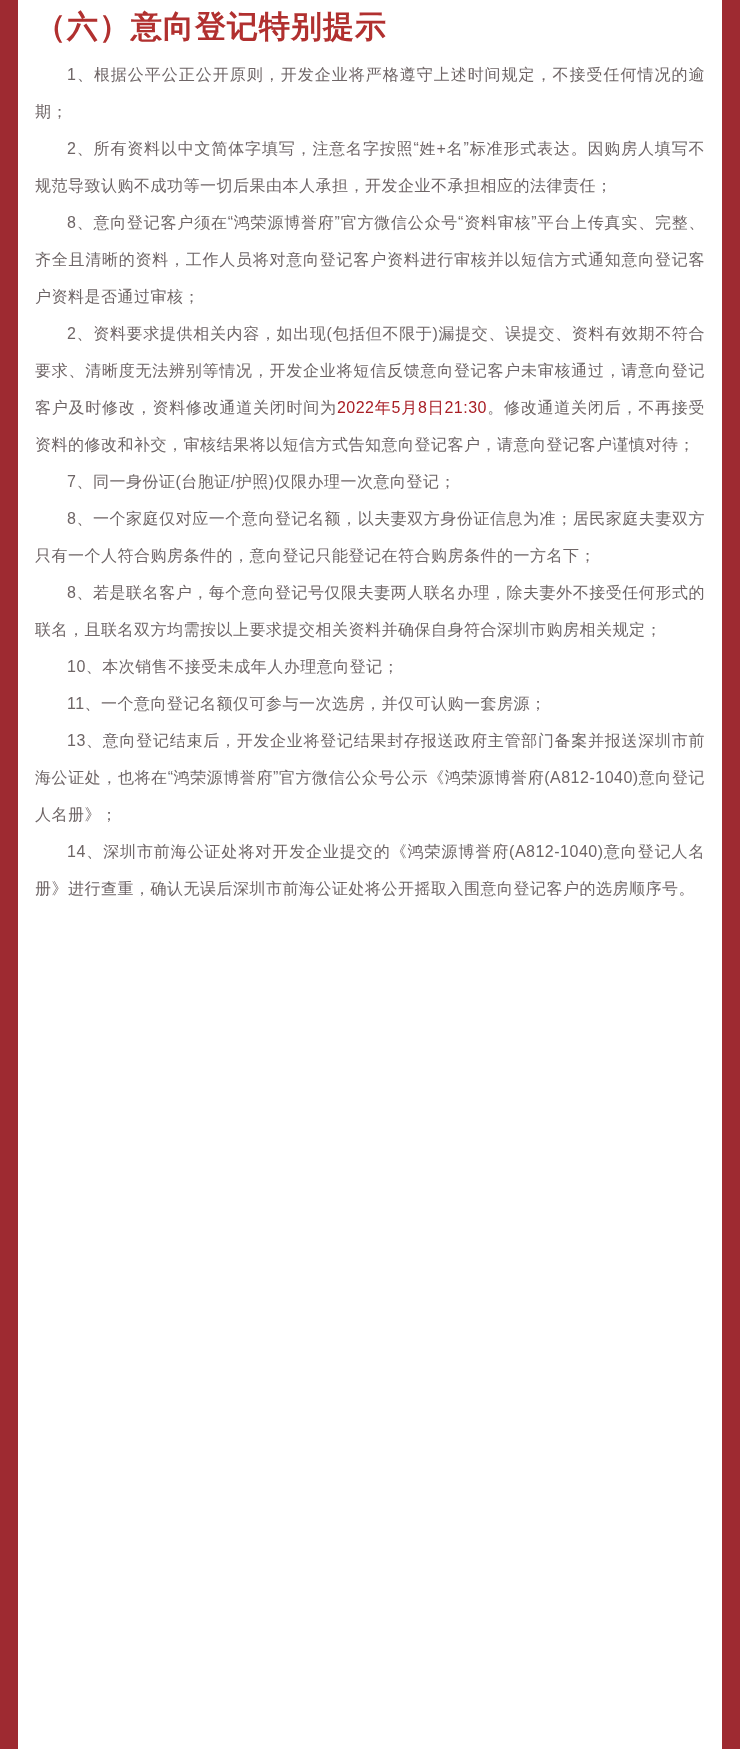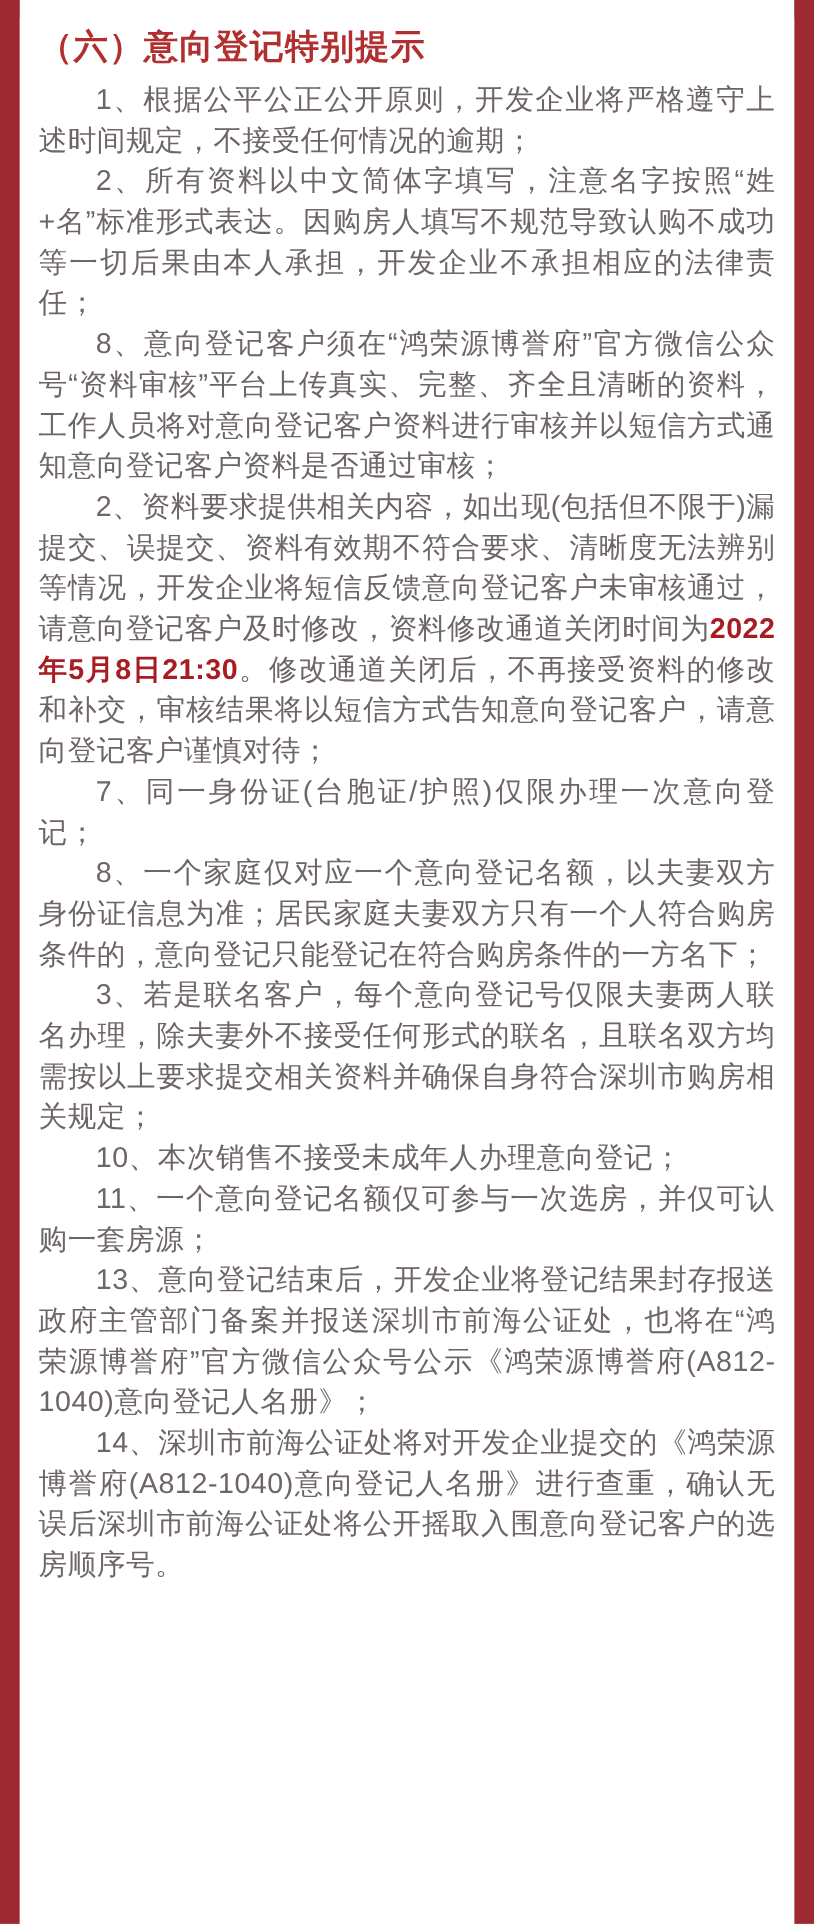--- a/index.html
+++ b/index.html
@@ -20,59 +20,58 @@
     position:absolute;top:0;bottom:0;width:18px;
     background:var(--border-red);
   }
   .side-bar.left{left:0;}
   .side-bar.right{right:0;}
   .content{
     position:absolute;left:18px;right:18px;top:0;bottom:0;
     padding:6px 17px 0 17px;
     background:#ffffff;
     box-sizing:border-box;
-    margin-top:16px;
   }
   .title{
     margin:0 0 8px 0;
     font-size:31px;
     line-height:42px;
     font-weight:700;
     color:var(--title-red);
     letter-spacing:1px;
   }
   .para{
     margin:0;
-    font-size:26px;
+    font-size:16px;
     line-height:37px;
     color:var(--body-gray);
     text-align:justify;
     text-indent:2em;
     letter-spacing:0.5px;
   }
   .highlight{
     color:var(--highlight-red);
-    font-weight:700;
+    font-weight:400;
   }
 </style>
 </head>
 <body>
 
 <div class="side-bar left"></div>
 <div class="side-bar right"></div>
 
 <div class="content">
   <h1 class="title">（六）意向登记特别提示</h1>
 
   <p class="para">1、根据公平公正公开原则，开发企业将严格遵守上述时间规定，不接受任何情况的逾期；</p>
   <p class="para">2、所有资料以中文简体字填写，注意名字按照“姓+名”标准形式表达。因购房人填写不规范导致认购不成功等一切后果由本人承担，开发企业不承担相应的法律责任；</p>
   <p class="para">8、意向登记客户须在“鸿荣源博誉府”官方微信公众号“资料审核”平台上传真实、完整、齐全且清晰的资料，工作人员将对意向登记客户资料进行审核并以短信方式通知意向登记客户资料是否通过审核；</p>
 
   <p class="para"><span>2、资料要求提供相关内容，如出现(包括但不限于)漏提交、误提交、资料有效期不符合要求、清晰度无法辨别等情况，开发企业将短信反馈意向登记客户未审核通过，请意向登记客户及时修改，资料修改通道关闭时间为</span><span class="highlight">2022年5月8日21:30</span><span>。修改通道关闭后，不再接受资料的修改和补交，审核结果将以短信方式告知意向登记客户，请意向登记客户谨慎对待；</span></p>
 
   <p class="para">7、同一身份证(台胞证/护照)仅限办理一次意向登记；</p>
   <p class="para">8、一个家庭仅对应一个意向登记名额，以夫妻双方身份证信息为准；居民家庭夫妻双方只有一个人符合购房条件的，意向登记只能登记在符合购房条件的一方名下；</p>
-  <p class="para">3、若是联名客户，每个意向登记号仅限夫妻两人联名办理，除夫妻外不接受任何形式的联名，且联名双方均需按以上要求提交相关资料并确保自身符合深圳市购房相关规定；</p>
+  <p class="para">8、若是联名客户，每个意向登记号仅限夫妻两人联名办理，除夫妻外不接受任何形式的联名，且联名双方均需按以上要求提交相关资料并确保自身符合深圳市购房相关规定；</p>
   <p class="para">10、本次销售不接受未成年人办理意向登记；</p>
   <p class="para">11、一个意向登记名额仅可参与一次选房，并仅可认购一套房源；</p>
   <p class="para">13、意向登记结束后，开发企业将登记结果封存报送政府主管部门备案并报送深圳市前海公证处，也将在“鸿荣源博誉府”官方微信公众号公示《鸿荣源博誉府(A812-1040)意向登记人名册》；</p>
   <p class="para">14、深圳市前海公证处将对开发企业提交的《鸿荣源博誉府(A812-1040)意向登记人名册》进行查重，确认无误后深圳市前海公证处将公开摇取入围意向登记客户的选房顺序号。</p>
 </div>
 
 </body></html>

